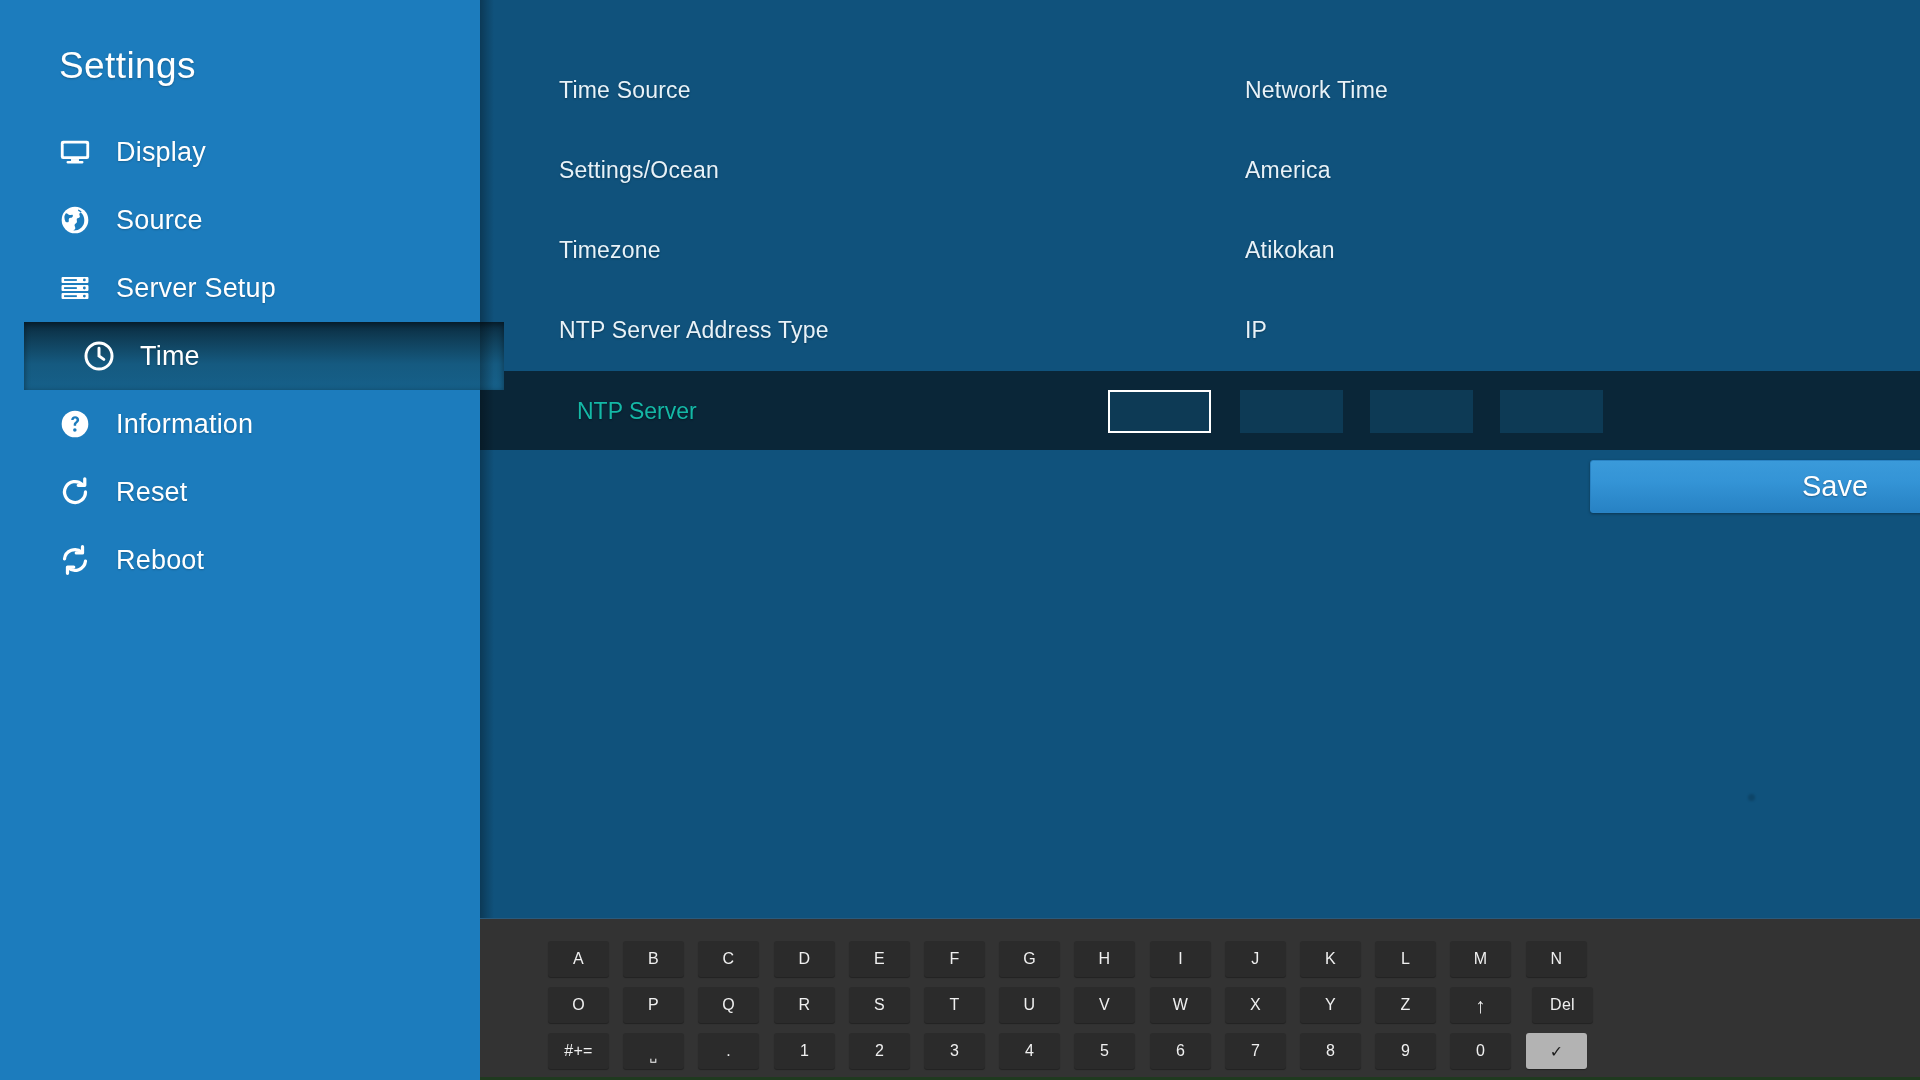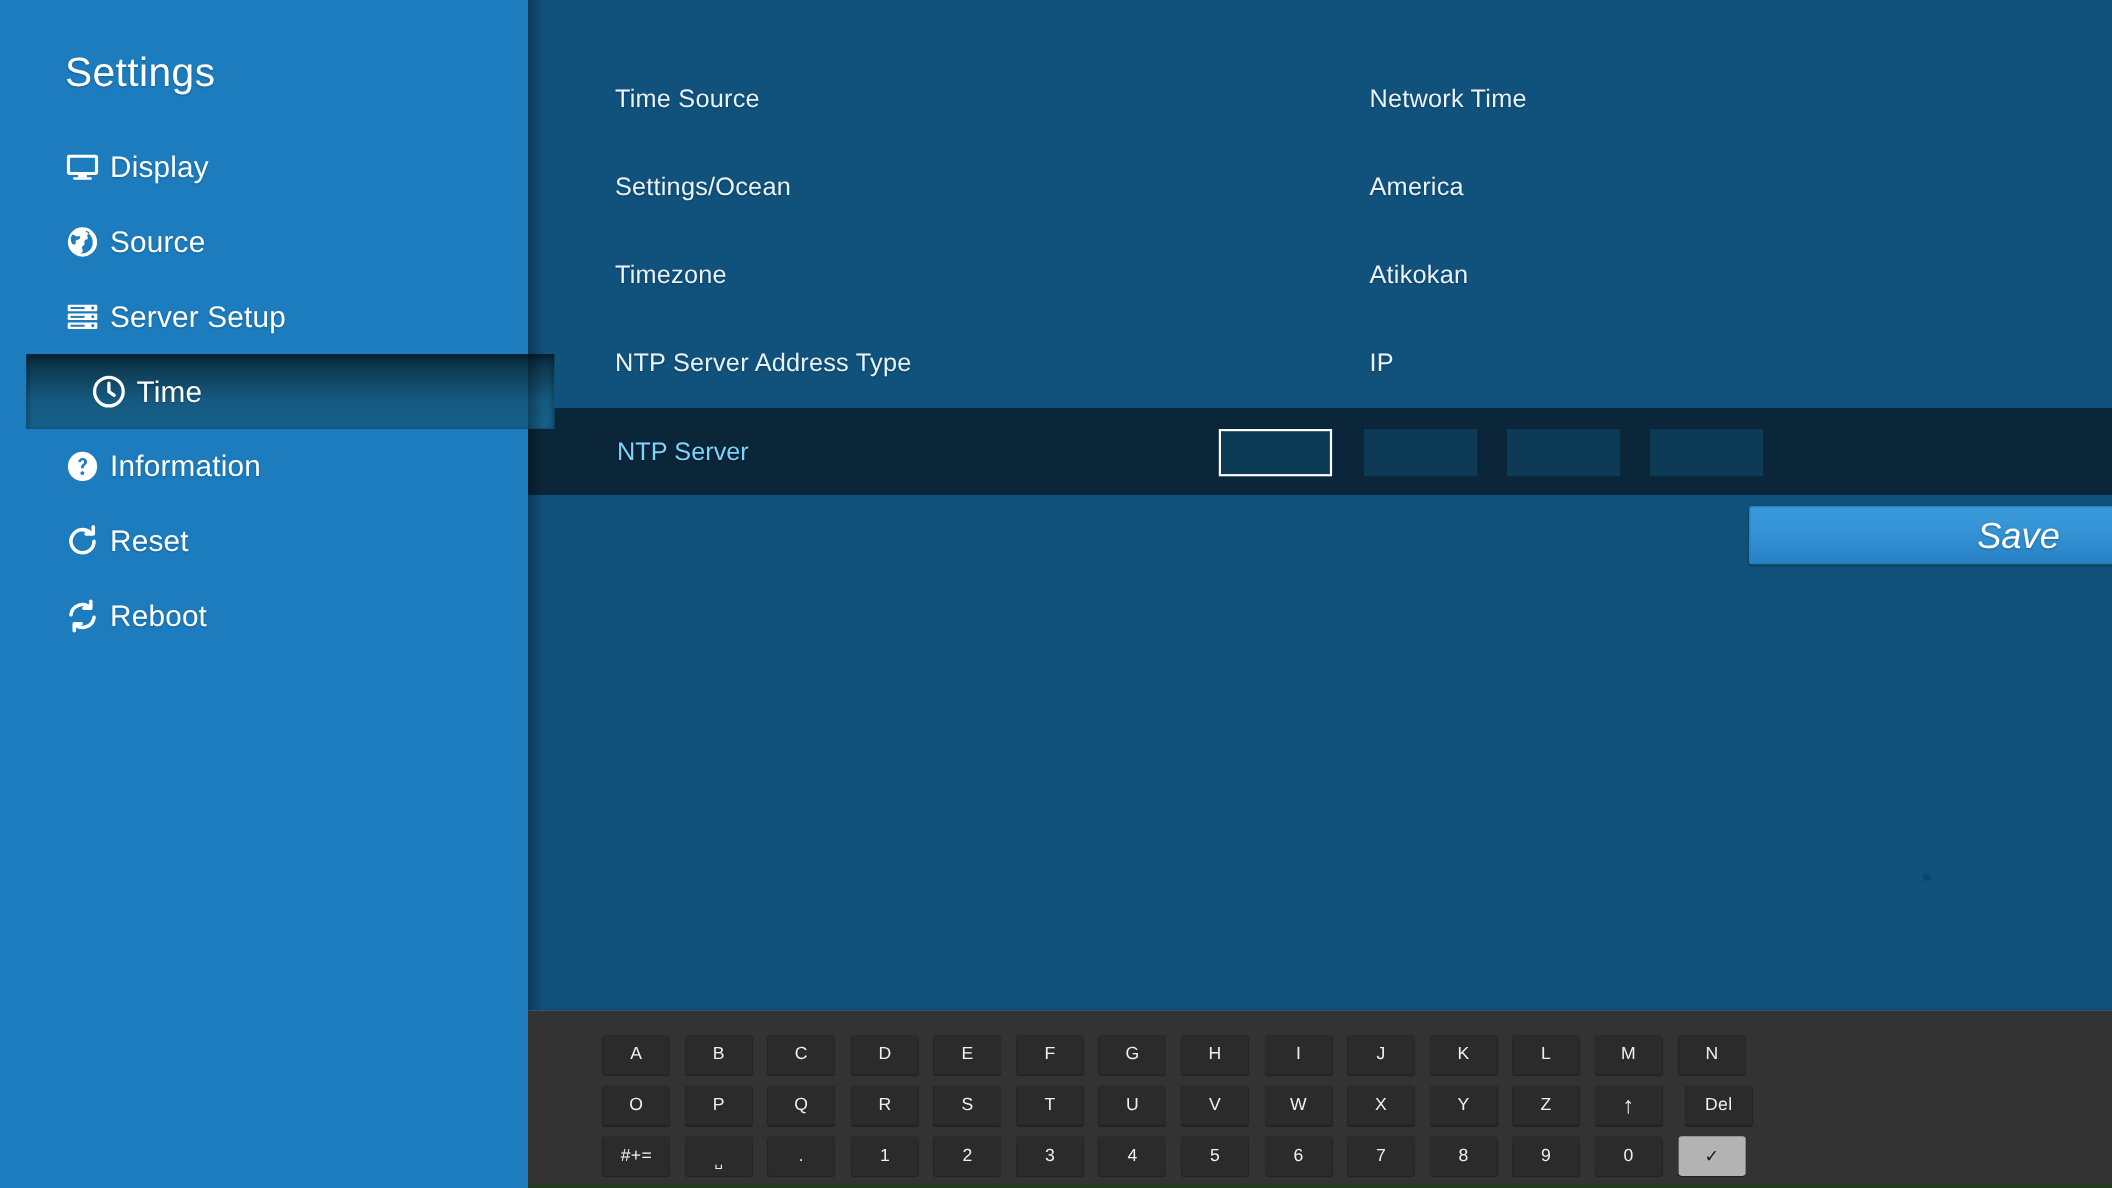--- a/index.html
+++ b/index.html
@@ -29,21 +29,21 @@
   .nav-item {
     position:absolute; left:0; width:480px; height:68px;
     display:flex; align-items:center;
   }
   .nav-item .ico {
     position:absolute; left:58px; width:34px; height:34px;
     display:flex; align-items:center; justify-content:center;
   }
   .nav-item .ico svg { display:block; }
   .nav-item .lbl {
-    position:absolute; left:100px;
+    position:absolute; left:116px;
     font-size:27px; color:#ffffff; font-weight:400;
     letter-spacing:.2px;
     text-shadow:0 1px 2px rgba(0,0,0,.22);
   }
   .nav-item.selected {
     background:linear-gradient(180deg,#0a2a3e 0%, #10415c 28%, #155a80 62%, #16608a 100%);
     box-shadow: inset 0 2px 6px rgba(0,0,0,.45);
     margin-left: 24px;
   }
 
@@ -76,44 +76,43 @@
     text-shadow:0 1px 2px rgba(0,0,0,.28);
   }
 
   
   #row-ntp {
     position:absolute; left:0; top:371px;
     width:1440px; height:79px;
     background:#0a2638;
   }
   #row-ntp .f-label {
-    position:absolute; left:81px; top:50%; transform:translateY(-50%);
-    font-size:23px; color:#7dd3fc;
+    position:absolute; left:97px; top:50%; transform:translateY(-50%);
+    font-size:23px; color:#14b8a6;
     text-shadow:0 1px 2px rgba(0,0,0,.3);
   }
   .octet {
     position:absolute; top:19px;
     width:103px; height:43px;
     background:#0d3a55;
   }
   .octet.focused { border:2px solid #ffffff; }
 
   #save-btn {
     position:absolute; left:1110px; top:460px;
     width:490px; height:53px;
     background:linear-gradient(180deg,#3a9ada 0%, #3494d6 40%, #2782c4 100%);
     border:1px solid #2a83c4;
     border-radius:3px;
     display:flex; align-items:center; justify-content:center;
     box-shadow:0 1px 3px rgba(0,0,0,.35);
   }
   #save-btn .s-lbl {
-    font-size:33px; color:#ffffff; font-weight:400;
+    font-size:29px; color:#ffffff; font-weight:400;
     text-shadow:0 1px 2px rgba(0,0,0,.30);
-    font-style:italic;
   }
 
   #cursor-dot {
     position:absolute; left:1268px; top:794px;
     width:7px; height:7px; border-radius:50%;
     background:rgba(0,0,0,.16);
     filter:blur(.8px);
   }
 
   

